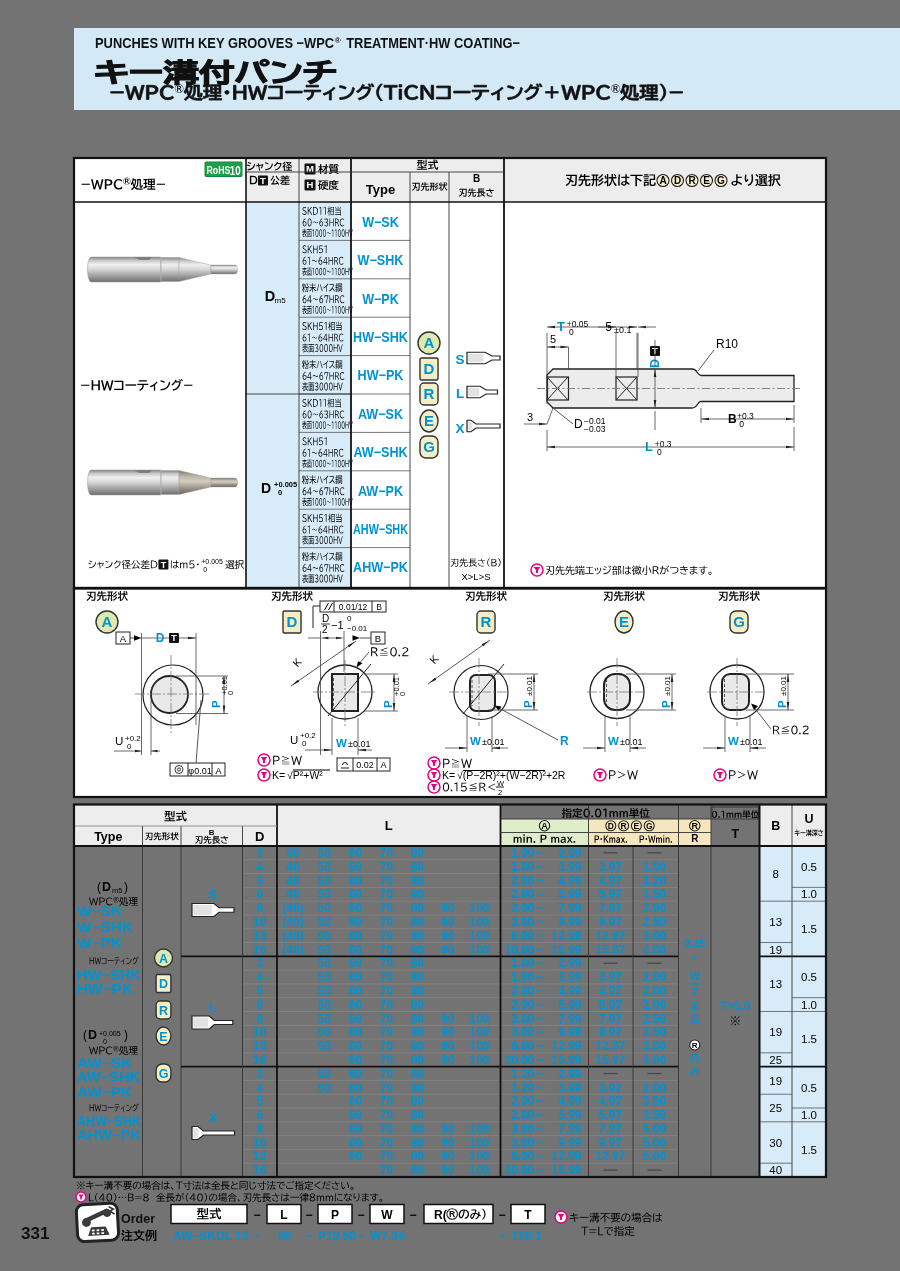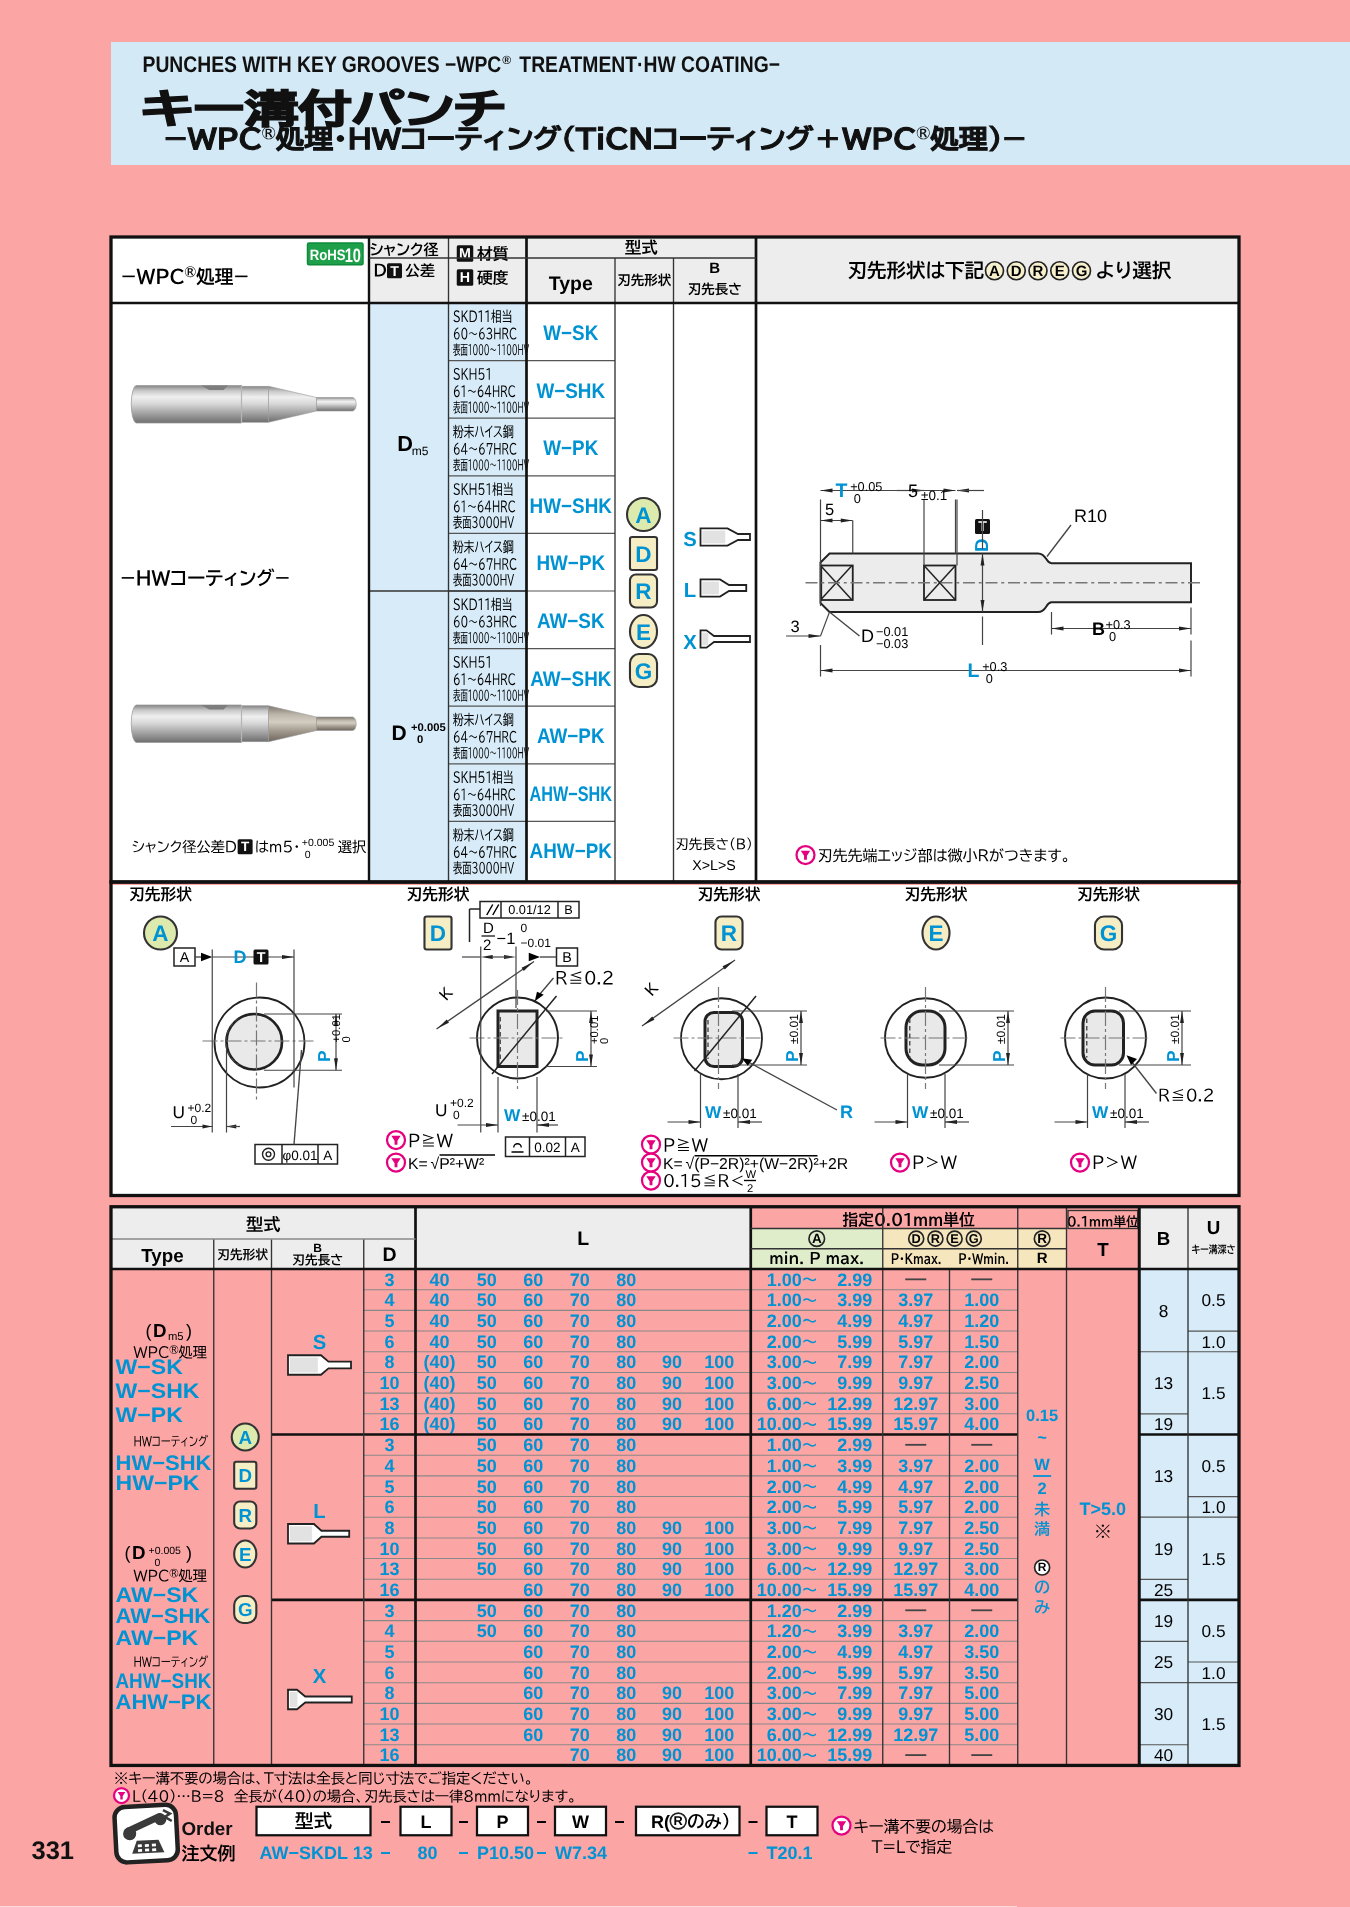--- a/index.html
+++ b/index.html
@@ -1,14 +1,14 @@
 <!DOCTYPE html>
 <html><head><meta charset="utf-8"><style>
 html,body{margin:0;padding:0;background:#fff;}
-#page{position:relative;width:900px;height:1271px;background:#fca5a5;overflow:hidden;}
+#page{position:relative;width:900px;height:1271px;background:#737373;overflow:hidden;}
 svg{display:block;}
 text{white-space:pre;}
 </style></head><body>
 <div id="page">
 <svg width="900" height="1271" viewBox="0 0 900 1271">
 <defs>
         <path id="r0" d="M836 1264Q587 1380 289 1466L340 1610Q648 1535 889 1415ZM625 754Q407 851 82 956L143 1106Q442 1023 686 905ZM213 125Q580 155 802 232Q1179 364 1386 711Q1525 943 1593 1290L1739 1202Q1649 791 1483 542Q1281 240 923 98Q671 -1 260 -37Z"></path>
         <path id="r1" d="M651 1352 712 1004 1474 1124 1575 1044Q1466 605 1183 352L1065 451Q1210 568 1303 732Q1368 848 1394 965L737 860L901 -76L749 -102L581 836L159 768L141 913L557 979L495 1323Z"></path>
         <path id="r2" d="M801 1164Q515 1294 193 1372L246 1528Q631 1436 859 1321ZM209 133Q613 169 845 256Q1446 481 1602 1292L1741 1192Q1648 752 1451 494Q1235 210 861 83Q630 5 250 -37Z"></path>
         <path id="r3" d="M1501 1409 1624 1305Q1515 694 1215 369Q941 71 422 -88L328 56Q833 197 1101 499Q1355 786 1444 1264H713Q517 958 236 764L119 881Q319 1014 454 1174Q626 1379 723 1661L881 1616Q840 1502 795 1409Z"></path>

